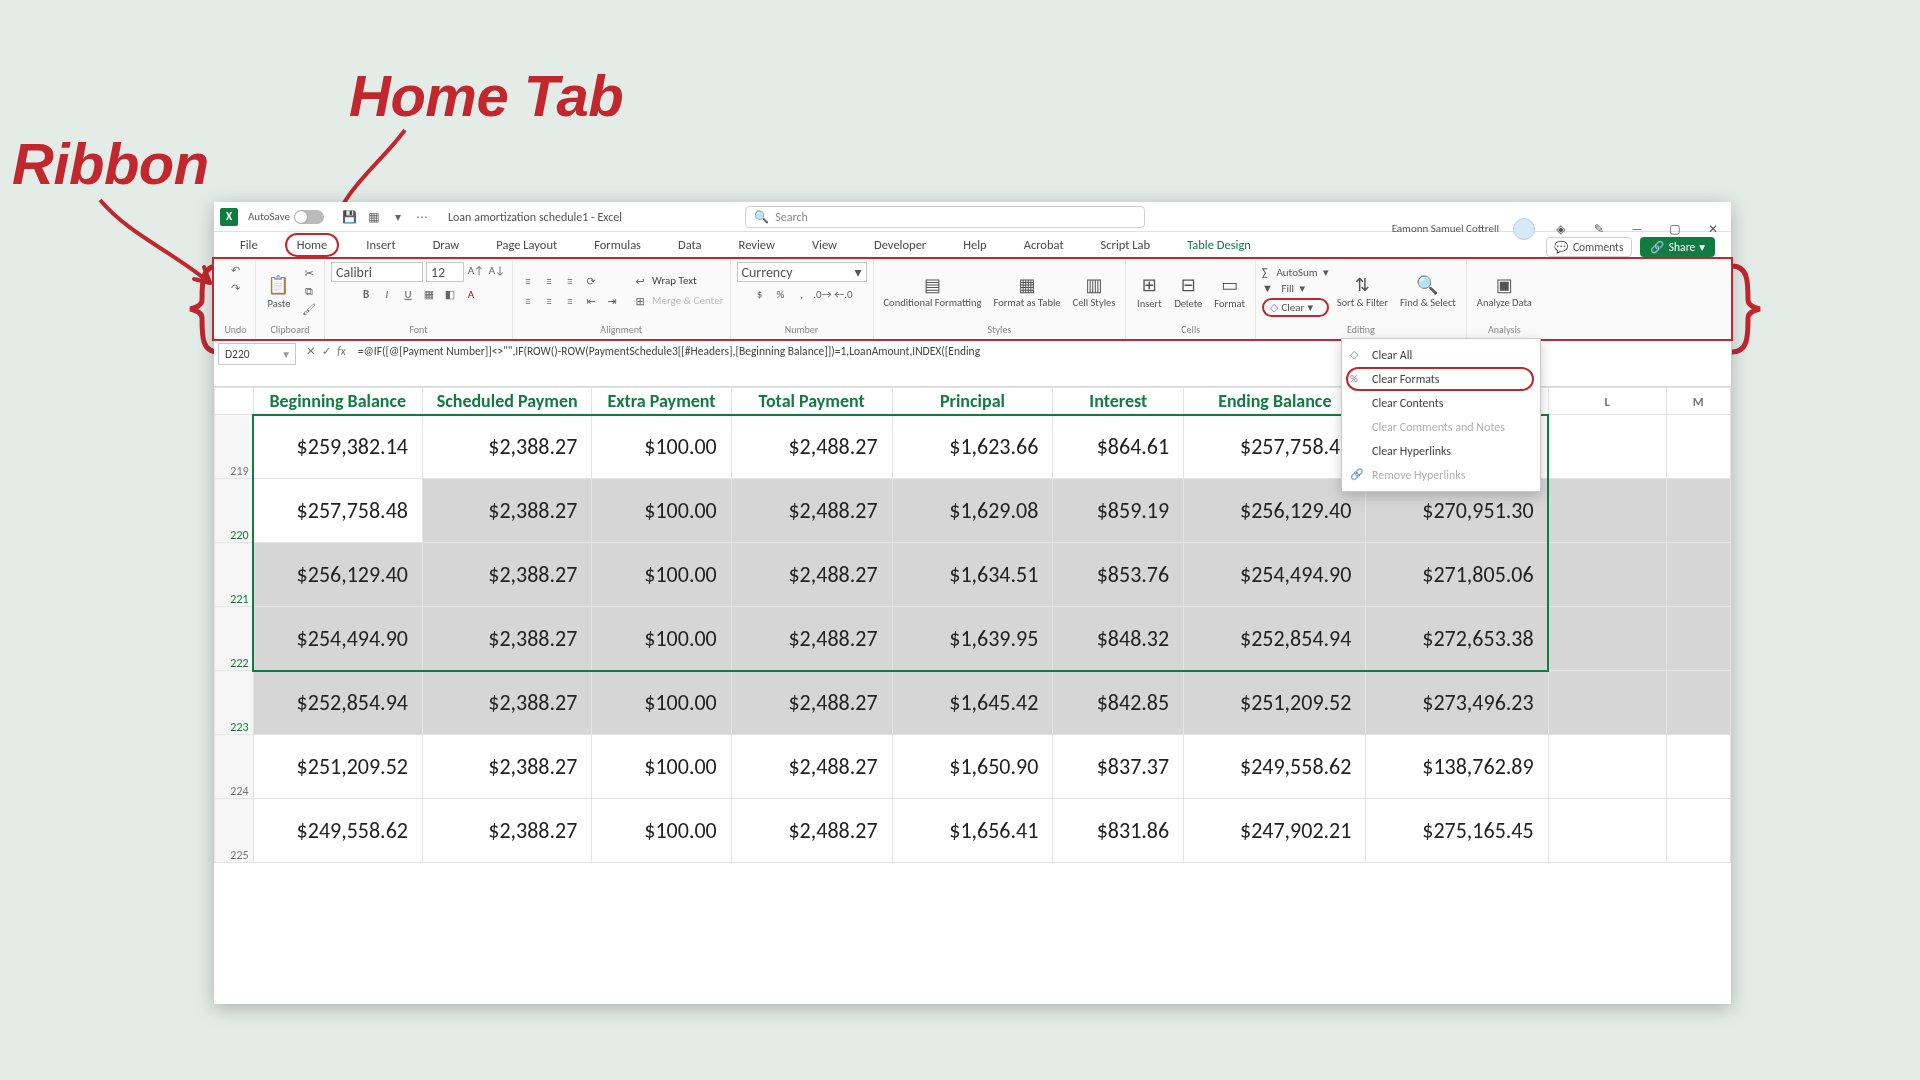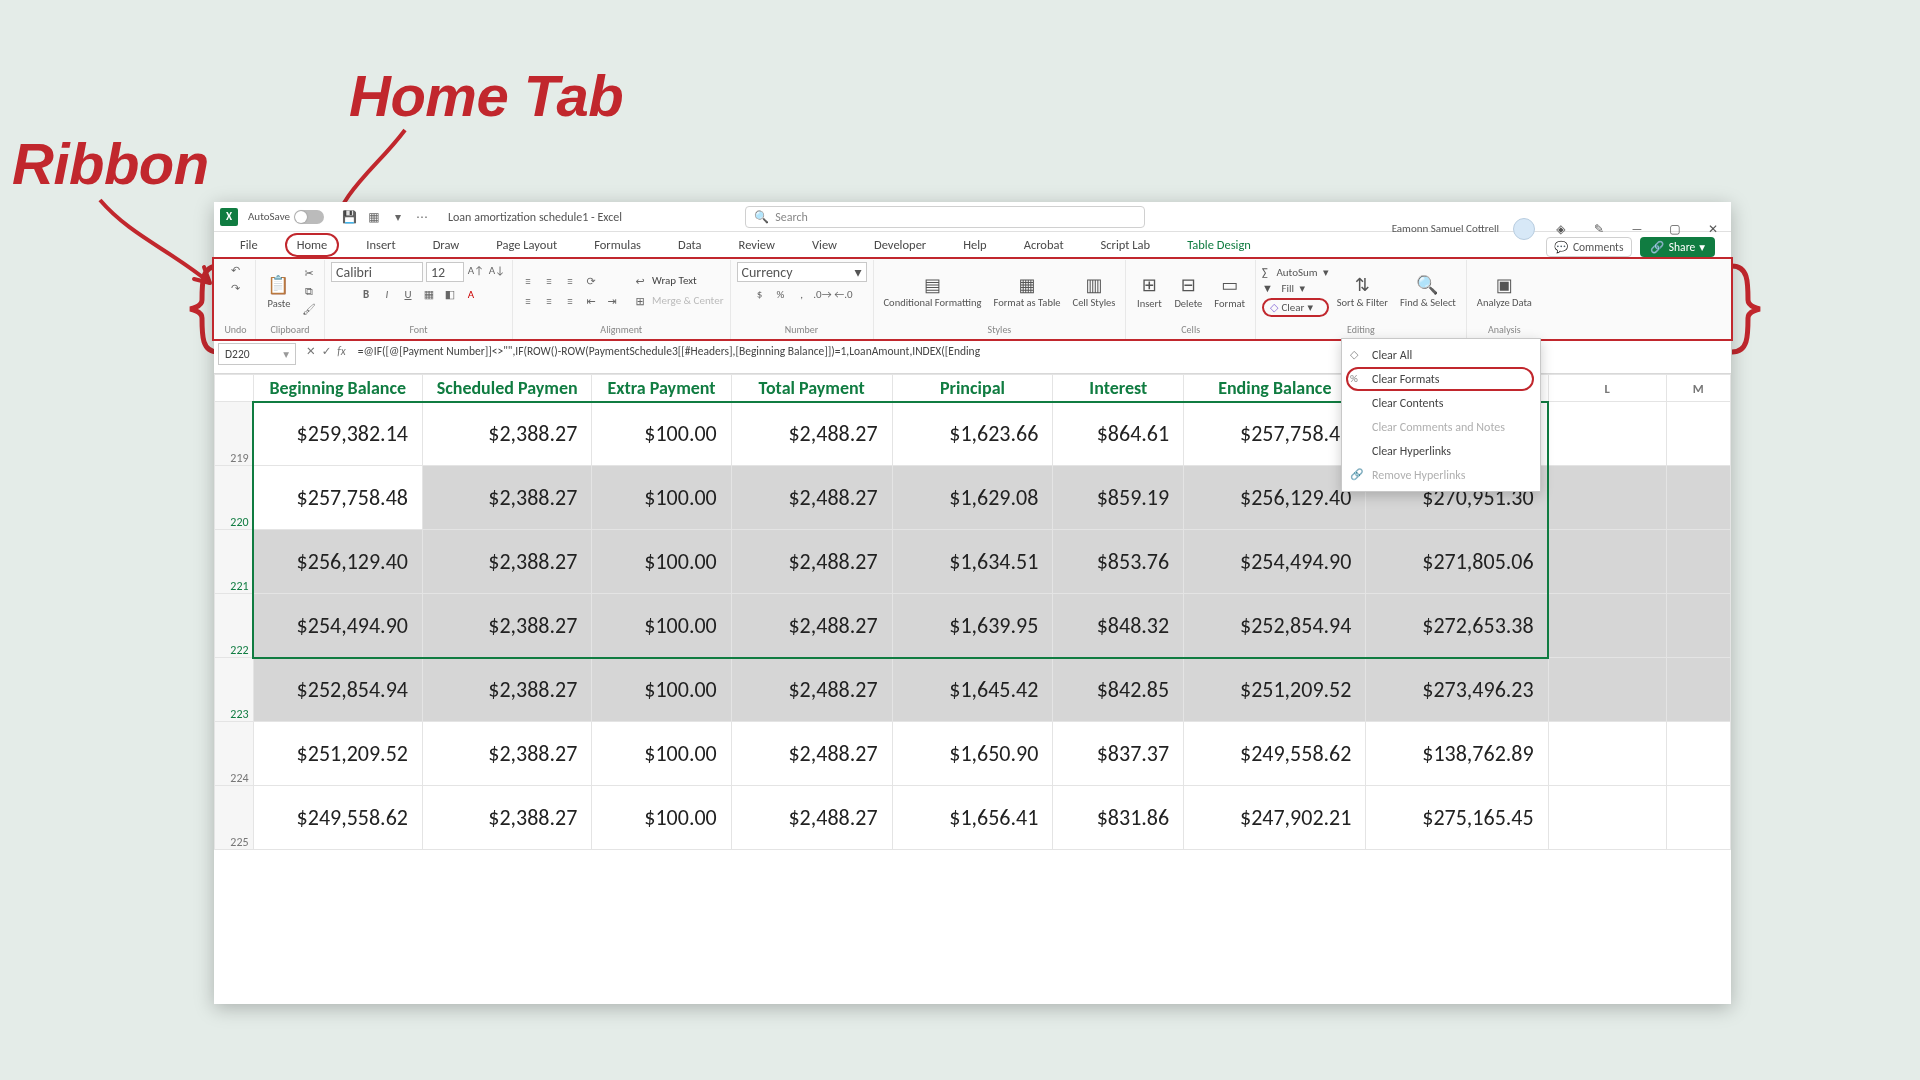--- a/index.html
+++ b/index.html
@@ -49,21 +49,21 @@
   .combo.size { width:38px;}
   .combo.numfmt { width:130px; justify-content:space-between;}
   .clear-btn-circled { border:2px solid #c1272d; border-radius:14px; padding:1px 6px; display:flex; align-items:center; gap:3px;}
   
   .clear-menu { position:absolute; right:190px; top:136px; width:200px; background:#fff; border:1px solid #c8c8c8; box-shadow:0 4px 12px rgba(0,0,0,.2); z-index:20; padding:4px 0; font-size:12px;}
   .clear-menu .mi { padding:5px 12px 5px 30px; color:#444; position:relative;}
   .clear-menu .mi.dim { color:#b0b0b0;}
   .clear-menu .mi.circled::before { content:""; position:absolute; left:4px; right:6px; top:0px; bottom:0px; border:2.5px solid #c1272d; border-radius:14px;}
   .clear-menu .mi .mic { position:absolute; left:8px; top:5px; color:#888; font-size:11px;}
   
-  .fbar { height:34px; border-bottom:1px solid #d8d8d8; display:flex; align-items:flex-start; font-size:11.5px;}
+  .fbar { height:47px; border-bottom:1px solid #d8d8d8; display:flex; align-items:flex-start; font-size:11.5px;}
   .namebox { width:78px; height:22px; margin:3px 4px; border:1px solid #c8c8c8; display:flex; align-items:center; padding:0 6px; justify-content:space-between;}
   .fx-btns { display:flex; align-items:center; gap:6px; padding:4px 6px 0; color:#777;}
   .formula { flex:1; padding:4px 6px 2px; color:#444; line-height:1.35;}
   
   .grid { position:relative; }
   table.sheet { border-collapse:collapse; width:100%; table-layout:fixed;}
   table.sheet th, table.sheet td { border:1px solid #e4e4e4; }
   .rowhdr { width:36px; background:#f6f6f6; color:#777; font-size:12px; text-align:right; padding-right:4px; vertical-align:bottom;}
   .rowhdr.sel { color:#107c41;}
   .colhdr-row th { height:26px; background:#fff;}

